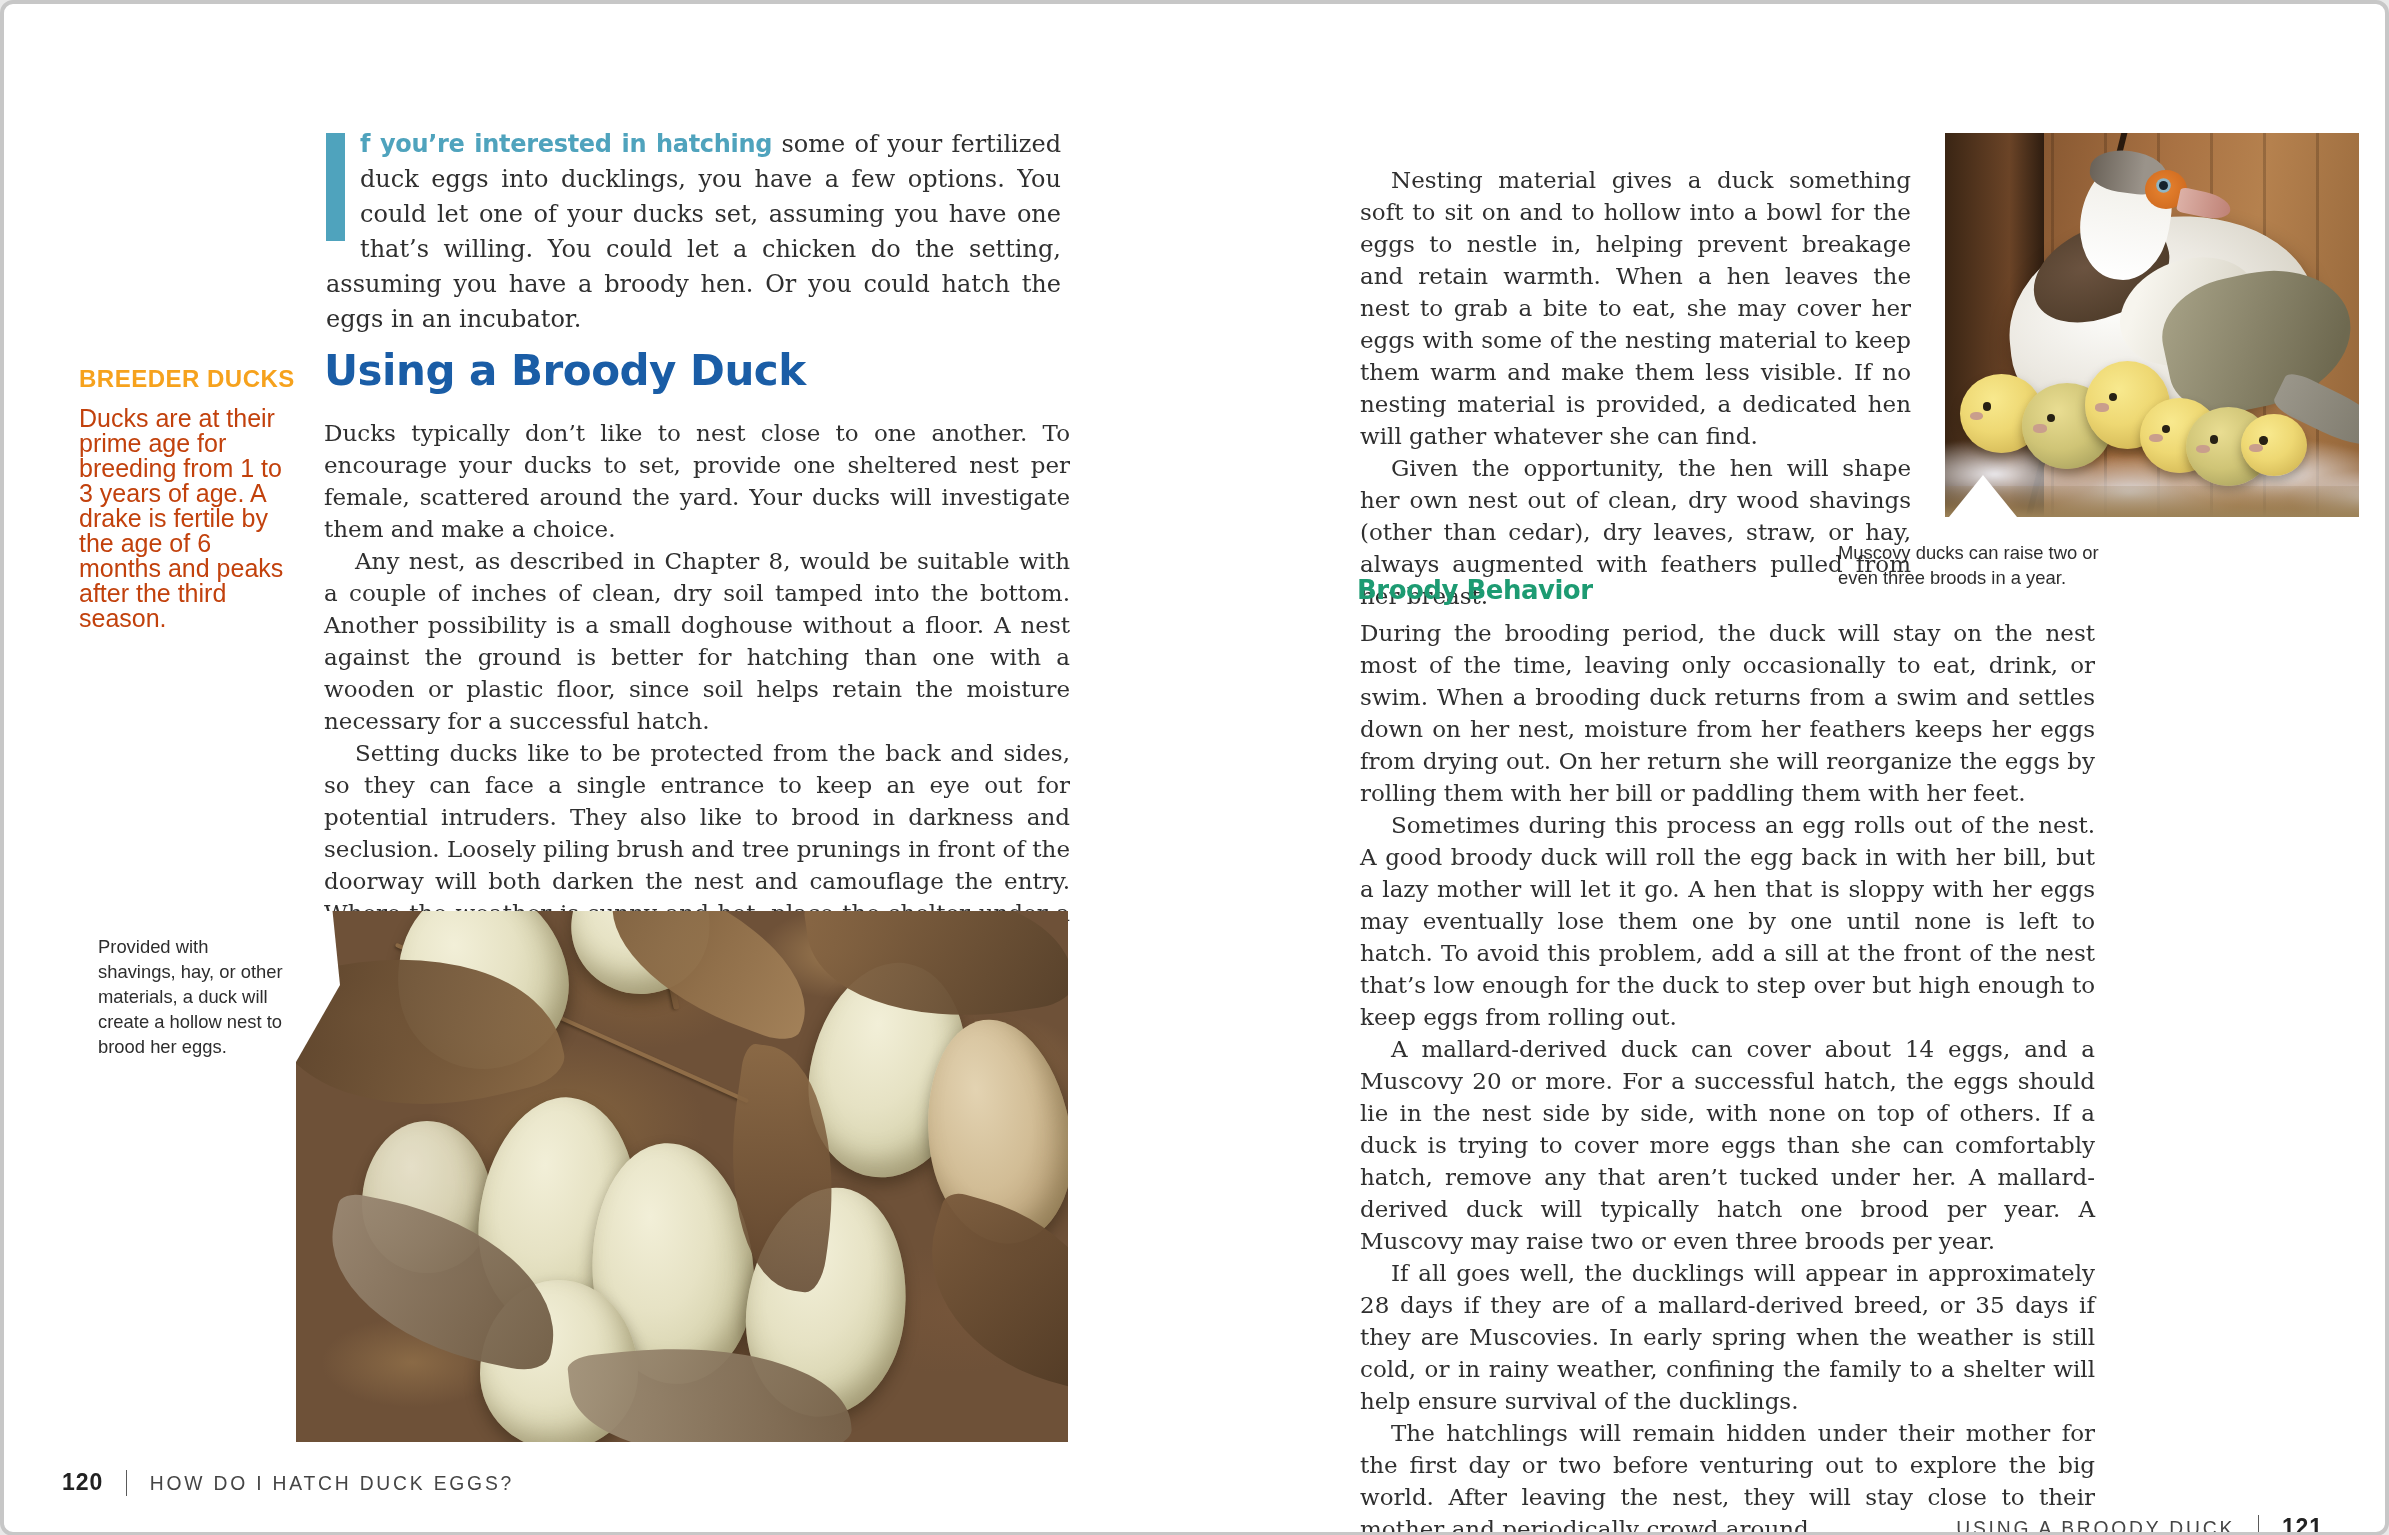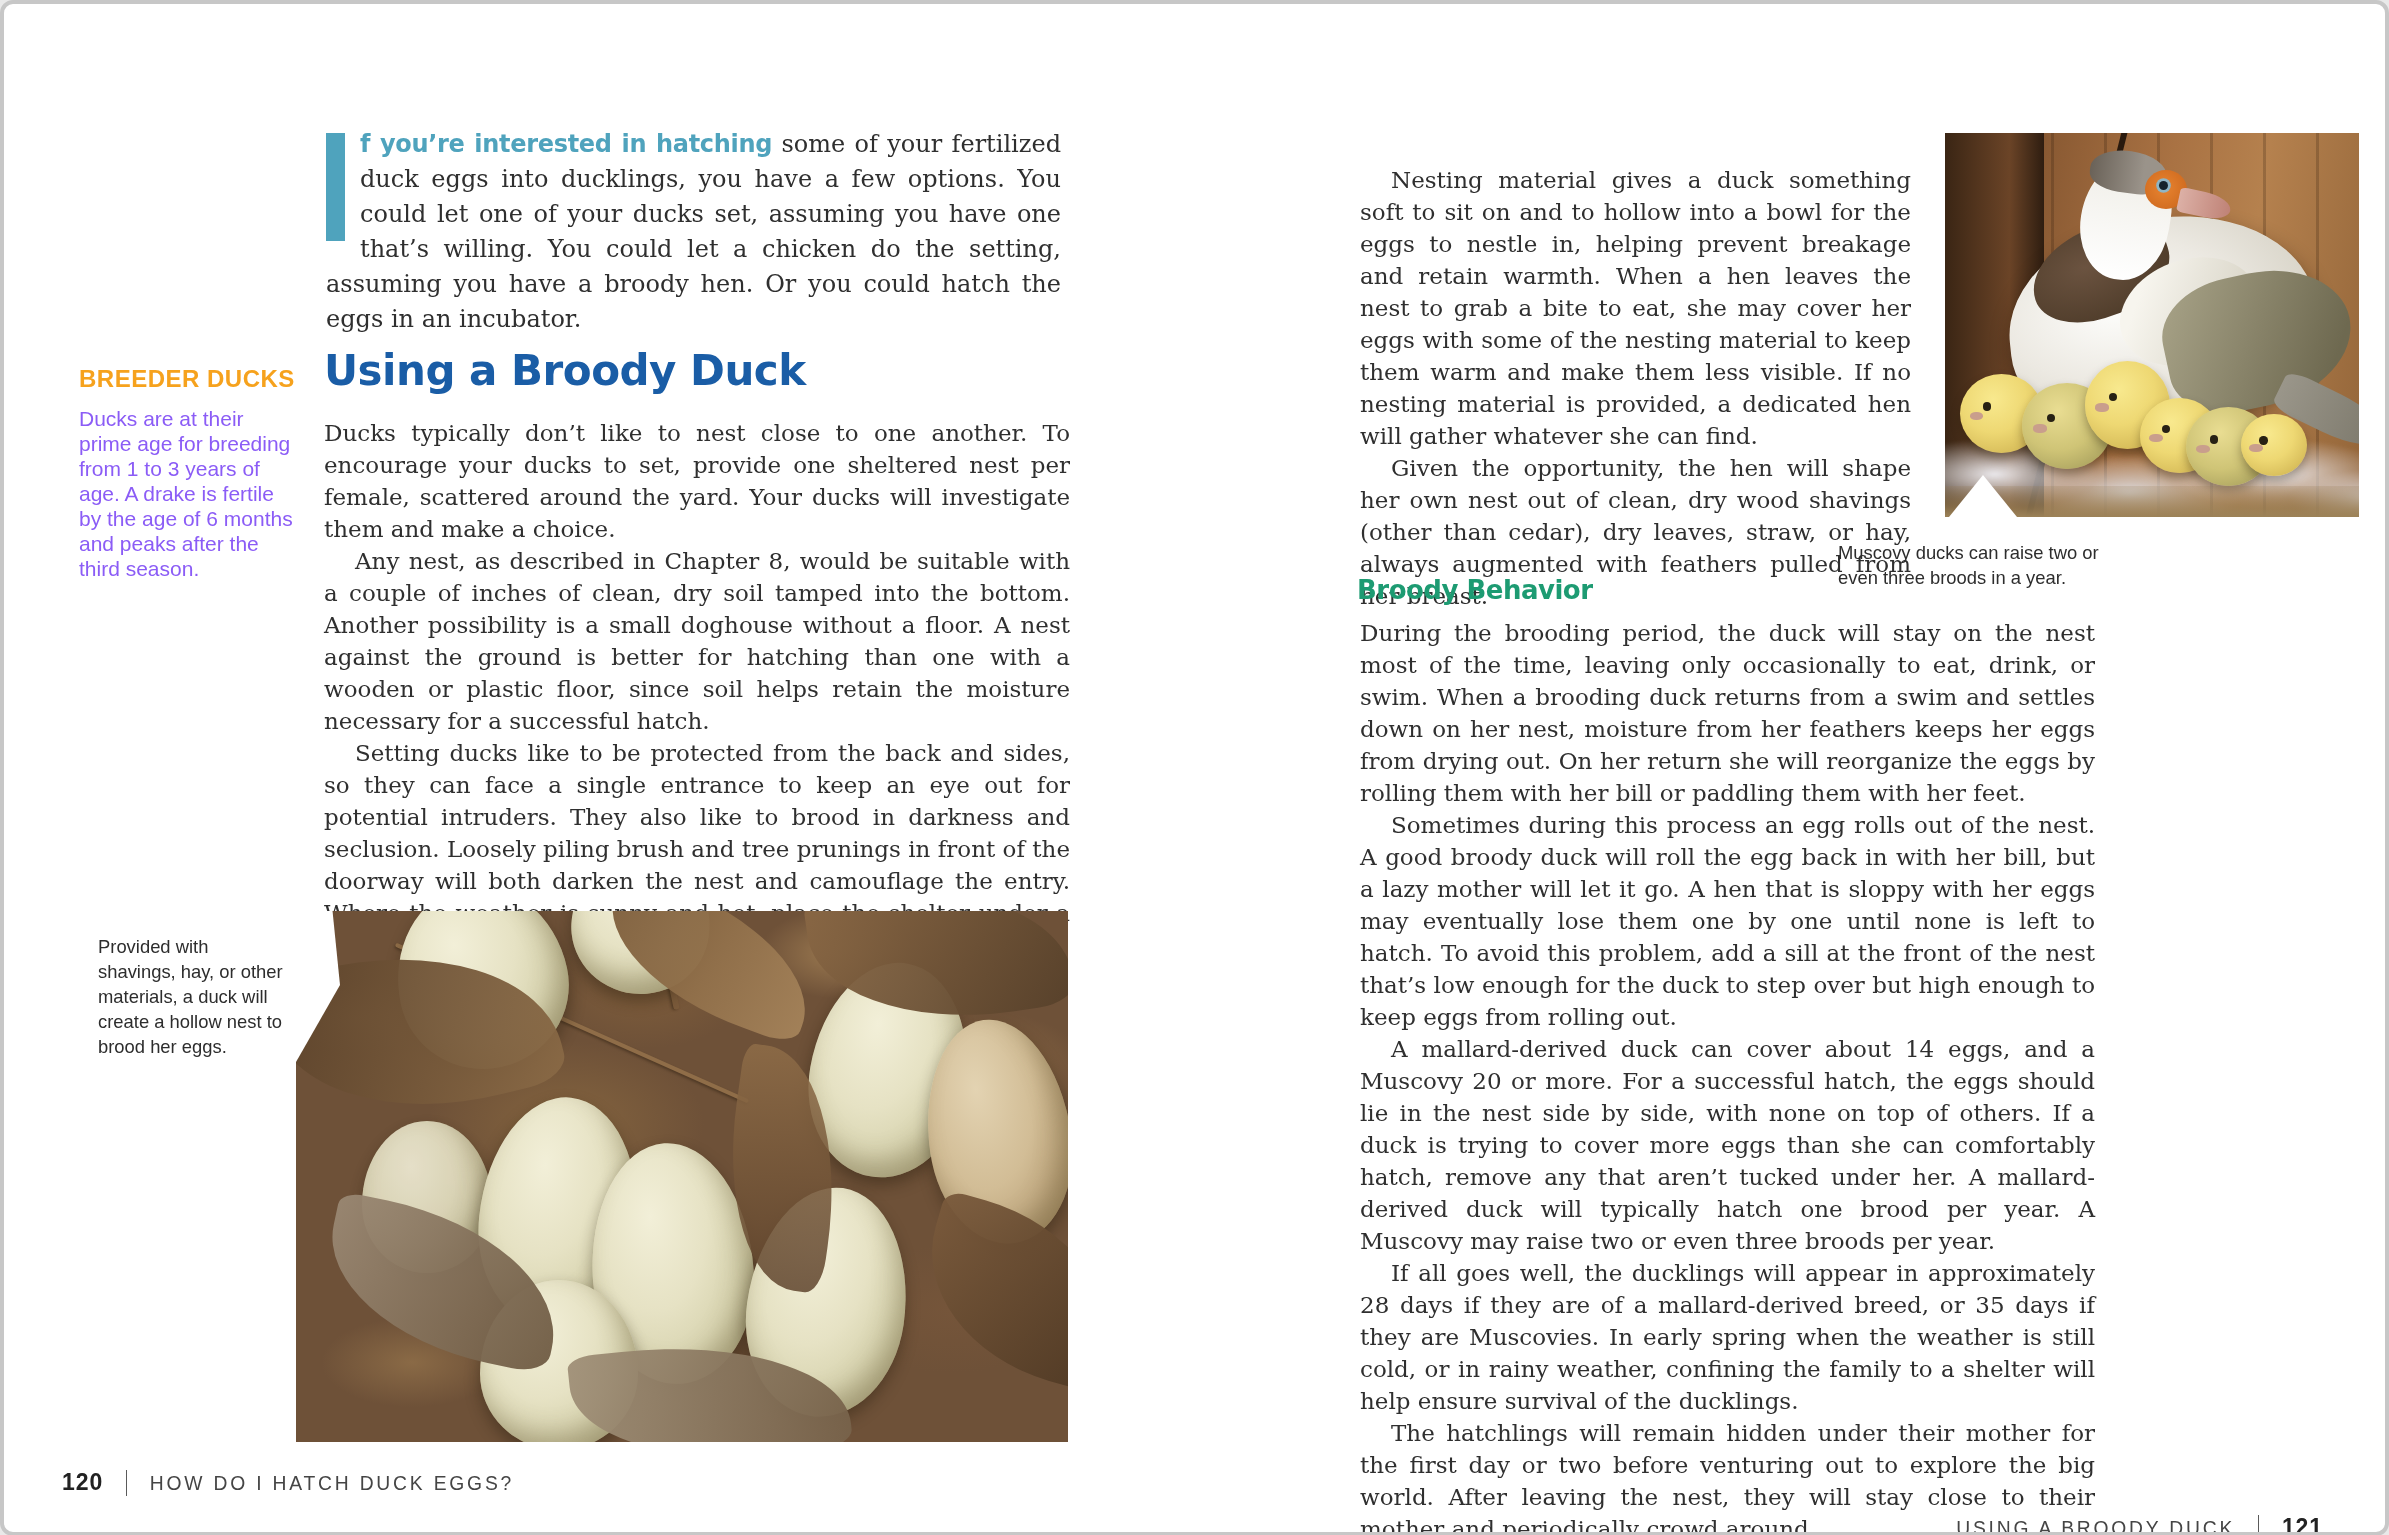--- a/index.html
+++ b/index.html
@@ -11,21 +11,21 @@
   .abs{position:absolute;}
 
   
   .intro{left:322px;top:123px;width:735px;font-size:24px;line-height:35px;text-align:justify;}
   .dropbar{float:left;width:19.3px;height:108px;margin:6.4px 14.7px 0 0;background:#4fa3bd;}
   .lead{font-family:"DejaVu Sans",sans-serif;font-weight:bold;color:#4fa3bd;letter-spacing:-0.3px;}
 
   
   .sidebar{left:75px;top:361px;width:216px;font-family:"Liberation Sans",sans-serif;}
   .sidebar h3{margin:0 0 13px 0;font-size:24px;font-weight:700;color:#f6a21d;letter-spacing:0.5px;font-family:"Liberation Sans",sans-serif;}
-  .sidebar p{margin:0;font-size:21px;line-height:25px;color:#8b5cf6;}
+  .sidebar p{margin:0;font-size:25px;line-height:25px;color:#c2410c;}
   .sidebar p.si{text-indent:27.6px;}
 
   
   .h-blue{left:320px;top:342px;margin:0;font-family:"DejaVu Sans",sans-serif;font-weight:bold;font-size:42px;color:#1a5da6;letter-spacing:-0.5px;}
   .h-green{left:1353px;top:571px;margin:0;font-family:"DejaVu Sans",sans-serif;font-weight:bold;font-size:26px;color:#1d9b72;letter-spacing:-0.5px;}
 
   
   .body-col{font-size:23px;line-height:32px;text-align:justify;}
   .body-col p{margin:0;}
   .body-col p.ind{text-indent:31px;}

